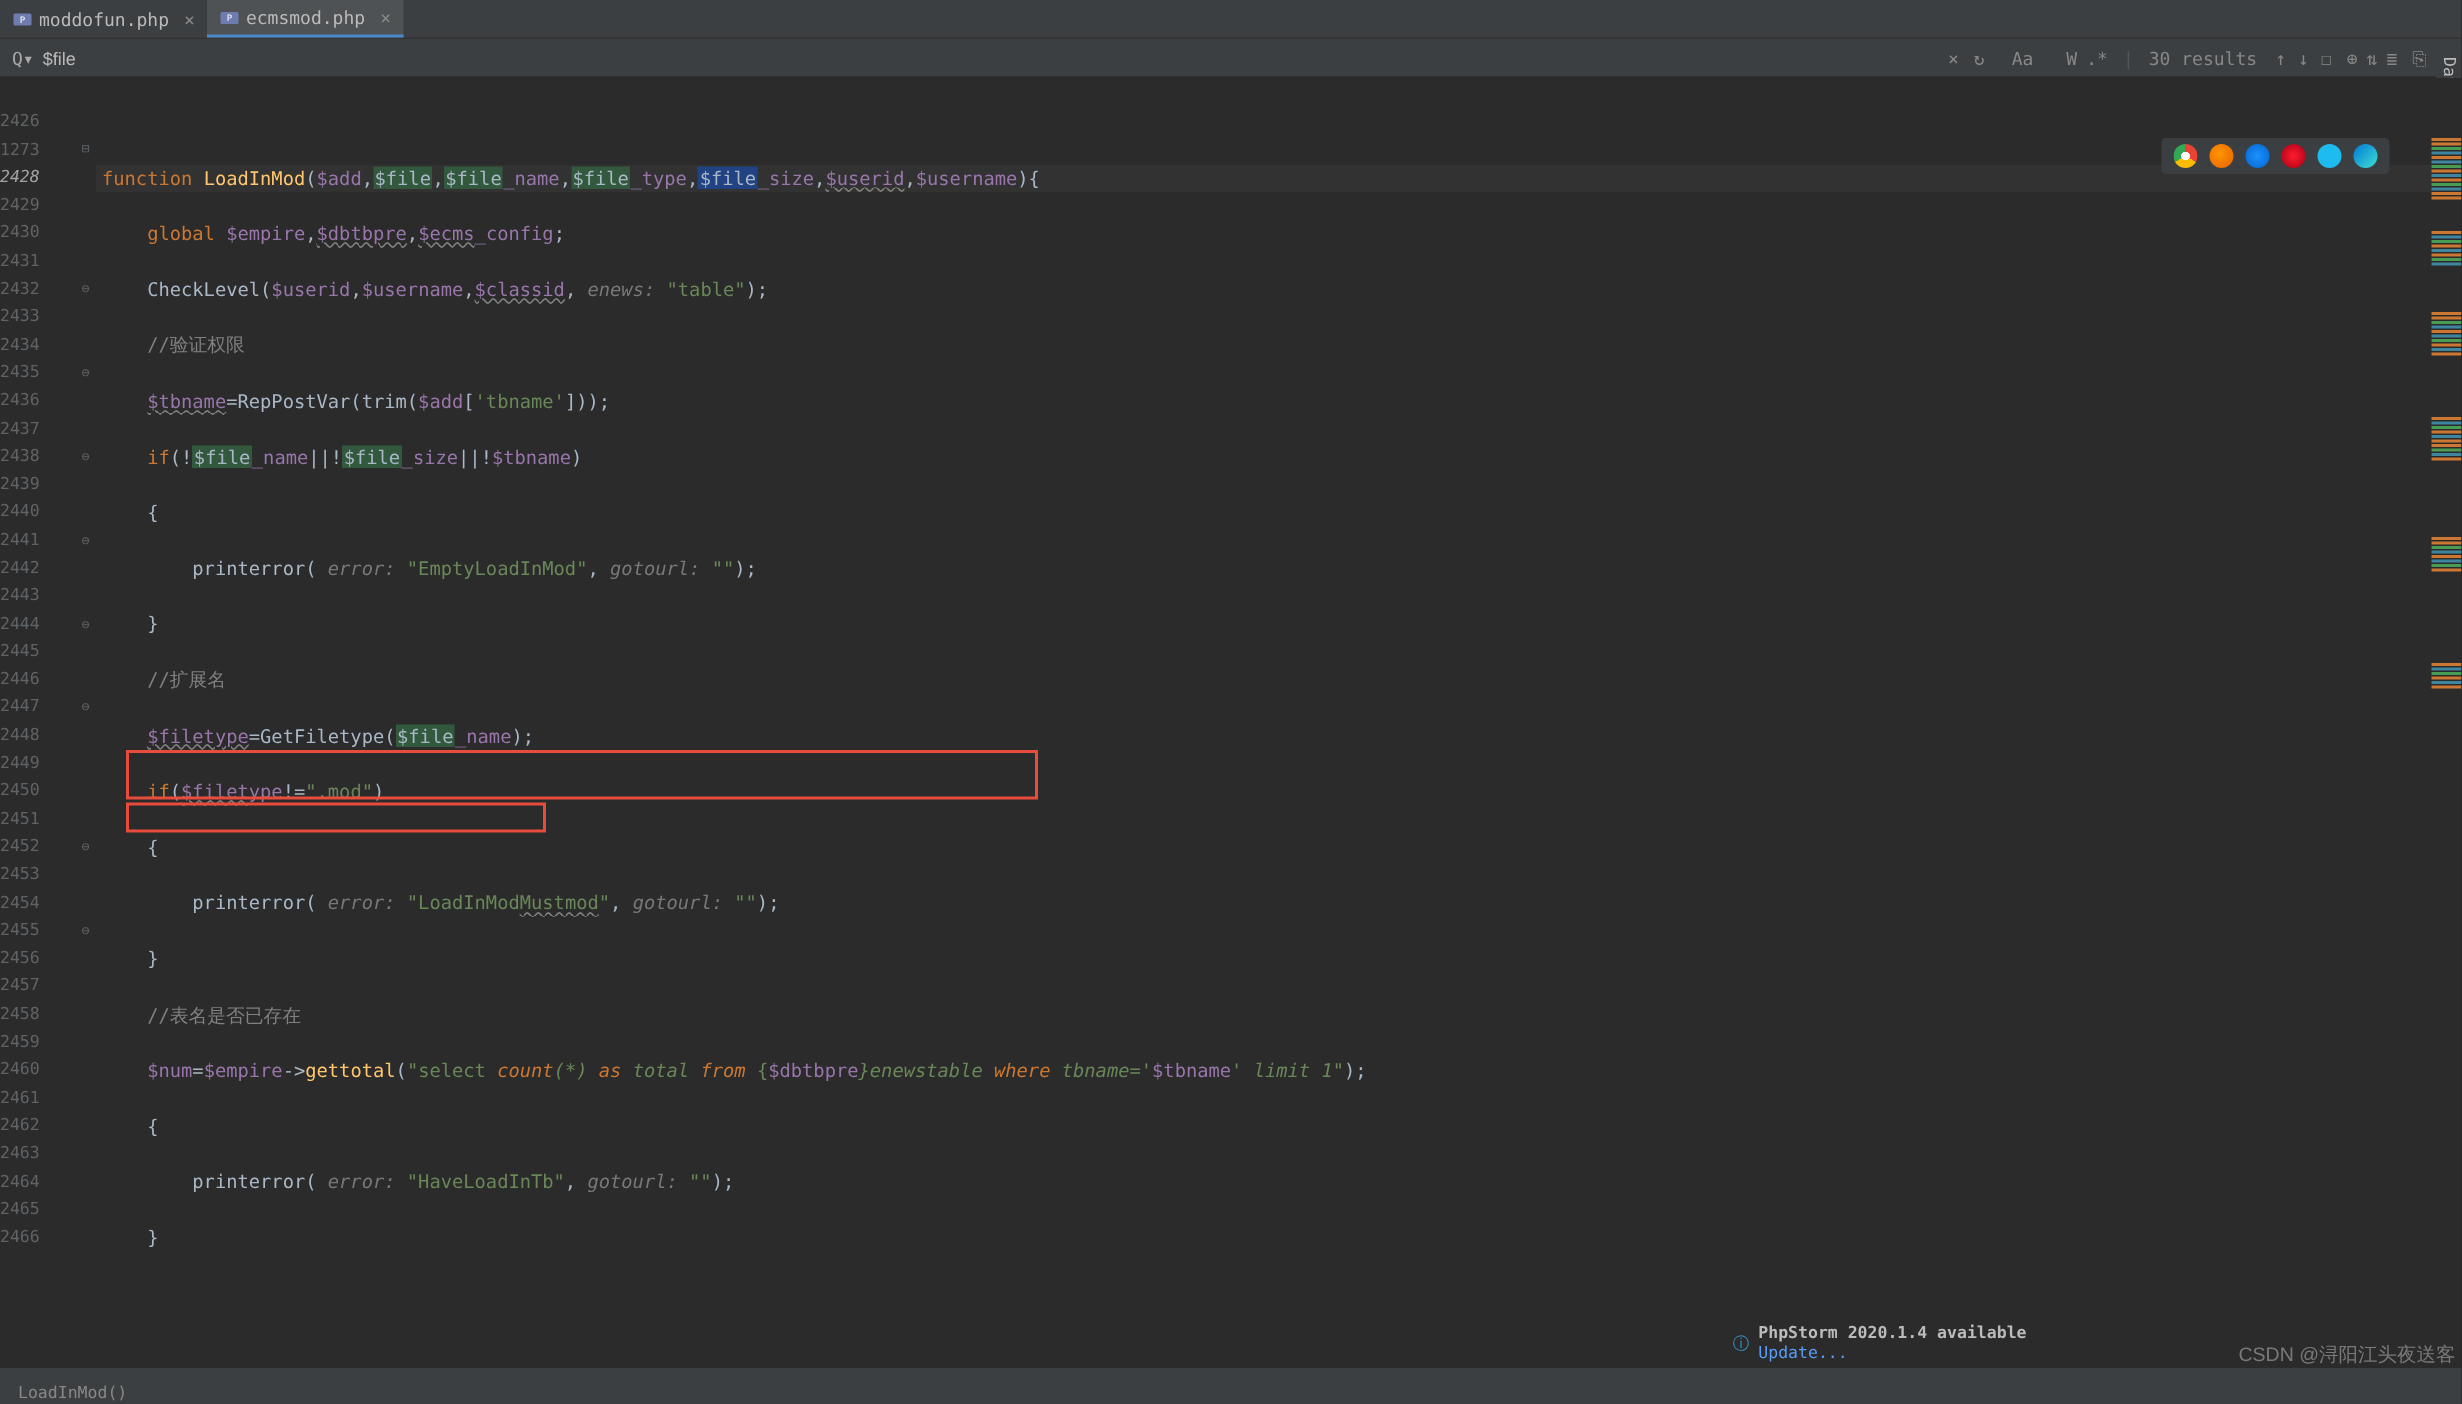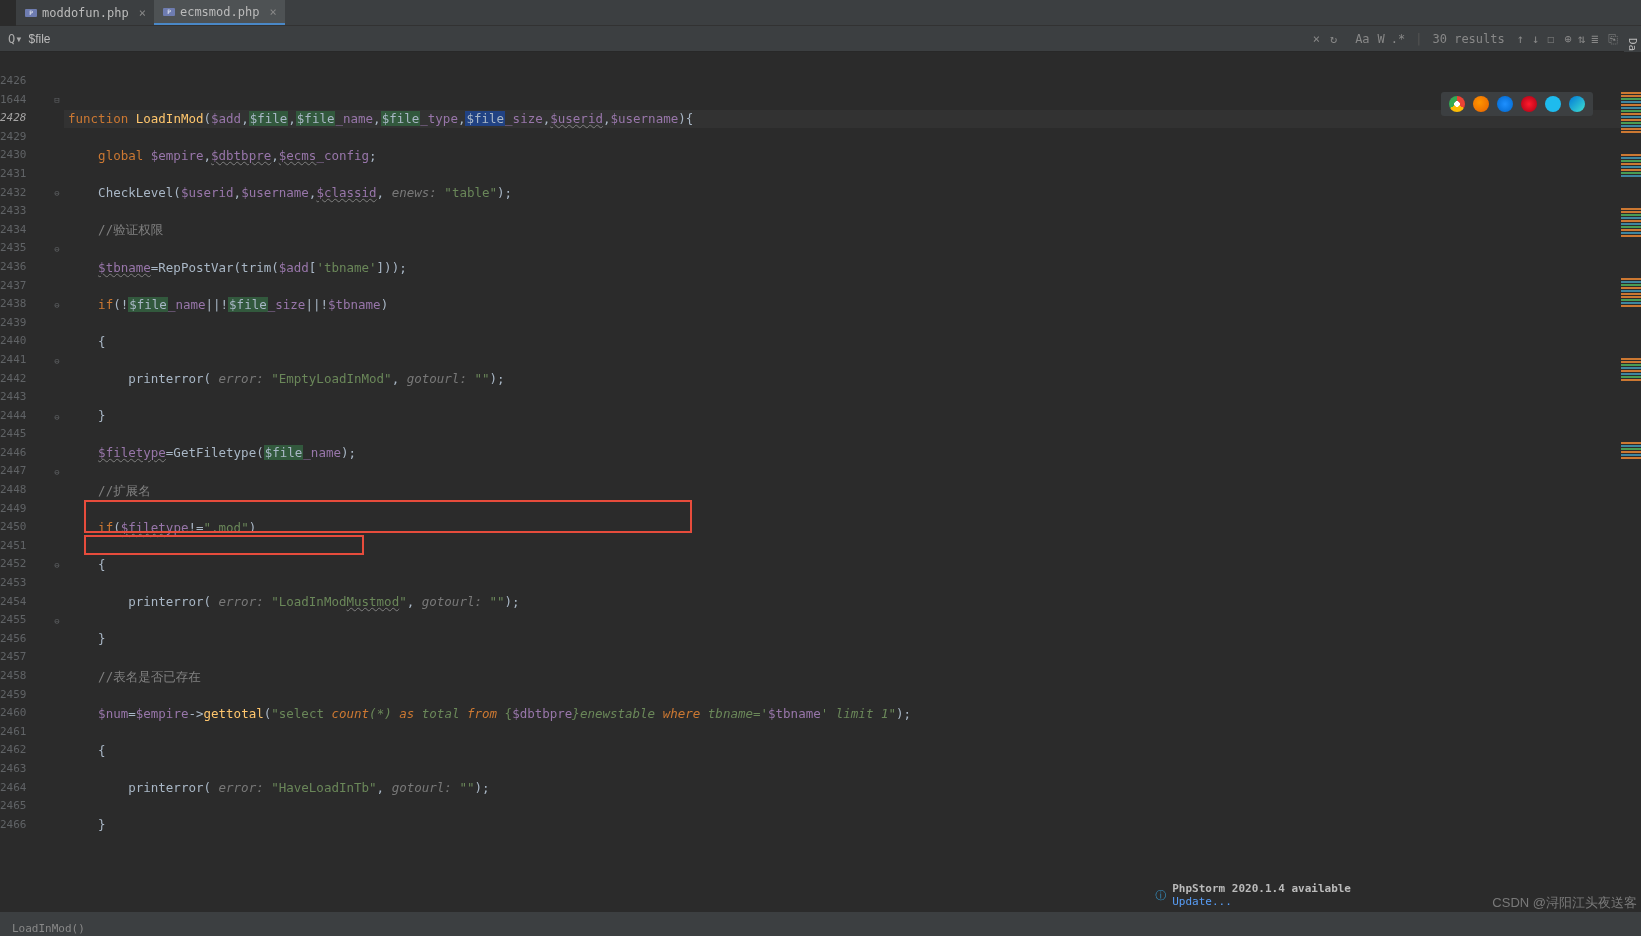--- a/index.html
+++ b/index.html
@@ -12,21 +12,20 @@
   width: 1641px;
   height: 936px;
   position: relative;
 }
 .tabs-bar {
   height: 26px;
   background: #3c3f41;
   border-bottom: 1px solid #323232;
   display: flex;
   align-items: center;
-  margin-left: 16px;
 }
 .tab {
   padding: 4px 8px;
   display: flex;
   align-items: center;
   gap: 4px;
   background: #3c3f41;
   height: 100%;
   font-size: 12px;
   color: #bbbbbb;
@@ -248,21 +247,21 @@
     <span class="tab-close">×</span>
   </div>
 </div>
 
 <div class="search-bar">
   <span class="search-icon">Q▾</span>
   <input class="search-input" value="$file" style="">
   <span style="flex:1"></span>
   <span class="nav-icon" style="margin-right:10px">×</span>
   <span class="nav-icon" style="margin-right:18px">↻</span>
-  <span class="nav-icon" style="margin-right:8px">Aa</span>
+  <span class="nav-icon" style="margin-right:22px">Aa</span>
   <span class="nav-icon" style="margin-right:6px">W</span>
   <span class="nav-icon" style="margin-right:10px">.*</span>
   <span class="nav-icon" style="margin-right:10px;color:#555">|</span>
   <span class="results-count">30 results</span>
   <span class="nav-icon" style="margin-right:8px">↑</span>
   <span class="nav-icon" style="margin-right:8px">↓</span>
   <span class="nav-icon" style="margin-right:10px">☐</span>
   <span class="nav-icon" style="margin-right:6px">⊕</span>
   <span class="nav-icon" style="margin-right:6px">⇅</span>
   <span class="nav-icon" style="margin-right:10px">≣</span>
@@ -278,21 +277,21 @@
 <div class="err-stripe">
   <svg width="10" height="10">
       <circle cx="5" cy="5" r="5" fill="#c75450"></circle>
       <text x="5" y="8" font-size="8" fill="#2b2b2b" text-anchor="middle">!</text>
     </svg>
 </div>
 
 <div class="editor-container">
   <div class="gutter" id="gutter">
       <div>2426</div>
-      <div>1644</div>
+      <div>1273</div>
       <div class="current-line">2428</div>
       <div>2429</div>
       <div>2430</div>
       <div>2431</div>
       <div>2432</div>
       <div>2433</div>
       <div>2434</div>
       <div>2435</div>
       <div>2436</div>
       <div>2437</div>
@@ -373,22 +372,22 @@
 <div class="code-line"> </div>
 <div class="code-line current"><span class="k">function</span> <span class="fn">LoadInMod</span><span class="p">(</span><span class="v">$add</span><span class="p">,</span><span class="hl-file-g">$file</span><span class="p">,</span><span class="hl-file-g">$file</span><span class="v">_name</span><span class="p">,</span><span class="hl-file-g">$file</span><span class="v">_type</span><span class="p">,</span><span class="hl-file">$file</span><span class="v">_size</span><span class="p">,</span><span class="v wavy">$userid</span><span class="p">,</span><span class="v">$username</span><span class="p">){</span></div>
 <div class="code-line">    <span class="k">global</span> <span class="v">$empire</span><span class="p">,</span><span class="v wavy">$dbtbpre</span><span class="p">,</span><span class="v wavy">$ecms</span><span class="v">_config</span><span class="p">;</span></div>
 <div class="code-line">    <span class="p">CheckLevel(</span><span class="v">$userid</span><span class="p">,</span><span class="v">$username</span><span class="p">,</span><span class="v wavy">$classid</span><span class="p">, </span><span class="hint">enews:</span> <span class="s">"table"</span><span class="p">);</span></div>
 <div class="code-line">    <span class="c">//验证权限</span></div>
 <div class="code-line">    <span class="v wavy">$tbname</span><span class="p">=RepPostVar(trim(</span><span class="v">$add</span><span class="p">[</span><span class="s">'tbname'</span><span class="p">]));</span></div>
 <div class="code-line">    <span class="k">if</span><span class="p">(!</span><span class="hl-file-g">$file</span><span class="v">_name</span><span class="p">||!</span><span class="hl-file-g">$file</span><span class="v">_size</span><span class="p">||!</span><span class="v">$tbname</span><span class="p">)</span></div>
 <div class="code-line">    <span class="p">{</span></div>
 <div class="code-line">        <span class="p">printerror( </span><span class="hint">error:</span> <span class="s">"EmptyLoadInMod"</span><span class="p">, </span><span class="hint">gotourl:</span> <span class="s">""</span><span class="p">);</span></div>
 <div class="code-line">    <span class="p">}</span></div>
+<div class="code-line">    <span class="c">//扩展名</span></div>
 <div class="code-line">    <span class="v wavy">$filetype</span><span class="p">=GetFiletype(</span><span class="hl-file-g">$file</span><span class="v">_name</span><span class="p">);</span></div>
-<div class="code-line">    <span class="c">//扩展名</span></div>
 <div class="code-line">    <span class="k">if</span><span class="p">(</span><span class="v wavy">$filet</span><span class="v">ype</span><span class="p">!=</span><span class="s">".mod"</span><span class="p">)</span></div>
 <div class="code-line">    <span class="p">{</span></div>
 <div class="code-line">        <span class="p">printerror( </span><span class="hint">error:</span> <span class="s">"LoadInMod<span class="wavy">Mustmod</span>"</span><span class="p">, </span><span class="hint">gotourl:</span> <span class="s">""</span><span class="p">);</span></div>
 <div class="code-line">    <span class="p">}</span></div>
 <div class="code-line">    <span class="c">//表名是否已存在</span></div>
 <div class="code-line">    <span class="v">$num</span><span class="p">=</span><span class="v">$empire</span><span class="p">-&gt;</span><span class="fn">gettotal</span><span class="p">(</span><span class="s">"select </span><span class="s sql-k">count</span><span class="s sql-i">(*) </span><span class="s sql-k">as</span><span class="s sql-i"> total </span><span class="s sql-k">from</span><span class="s"> {</span><span class="v">$dbtbpre</span><span class="s sql-i">}enewstable </span><span class="s sql-k">where</span><span class="s sql-i"> tbname='</span><span class="v">$tbname</span><span class="s sql-i">' limit 1"</span><span class="p">);</span></div>
 <div class="code-line">    <span class="p">{</span></div>
 <div class="code-line">        <span class="p">printerror( </span><span class="hint">error:</span> <span class="s">"HaveLoadInTb"</span><span class="p">, </span><span class="hint">gotourl:</span> <span class="s">""</span><span class="p">);</span></div>
 <div class="code-line">    <span class="p">}</span></div>
 

